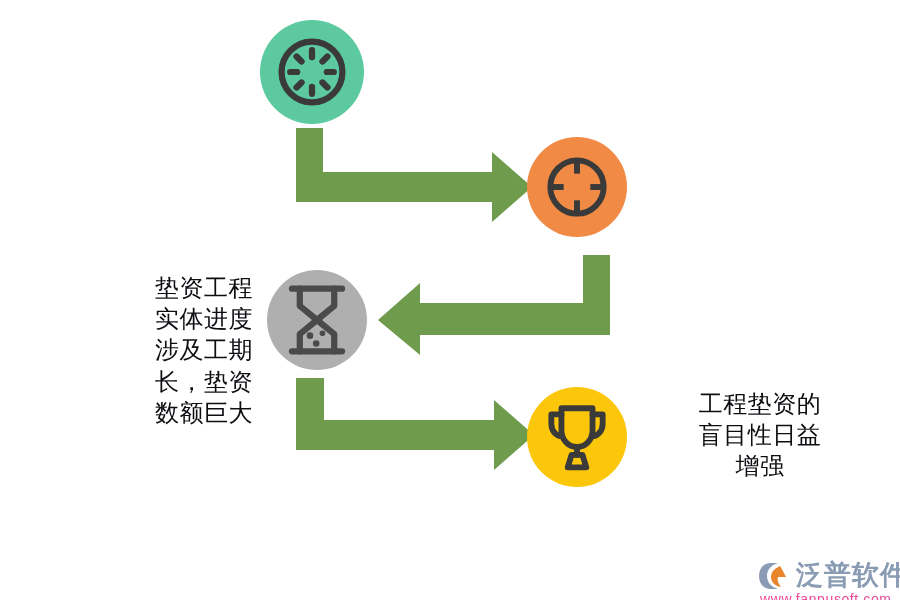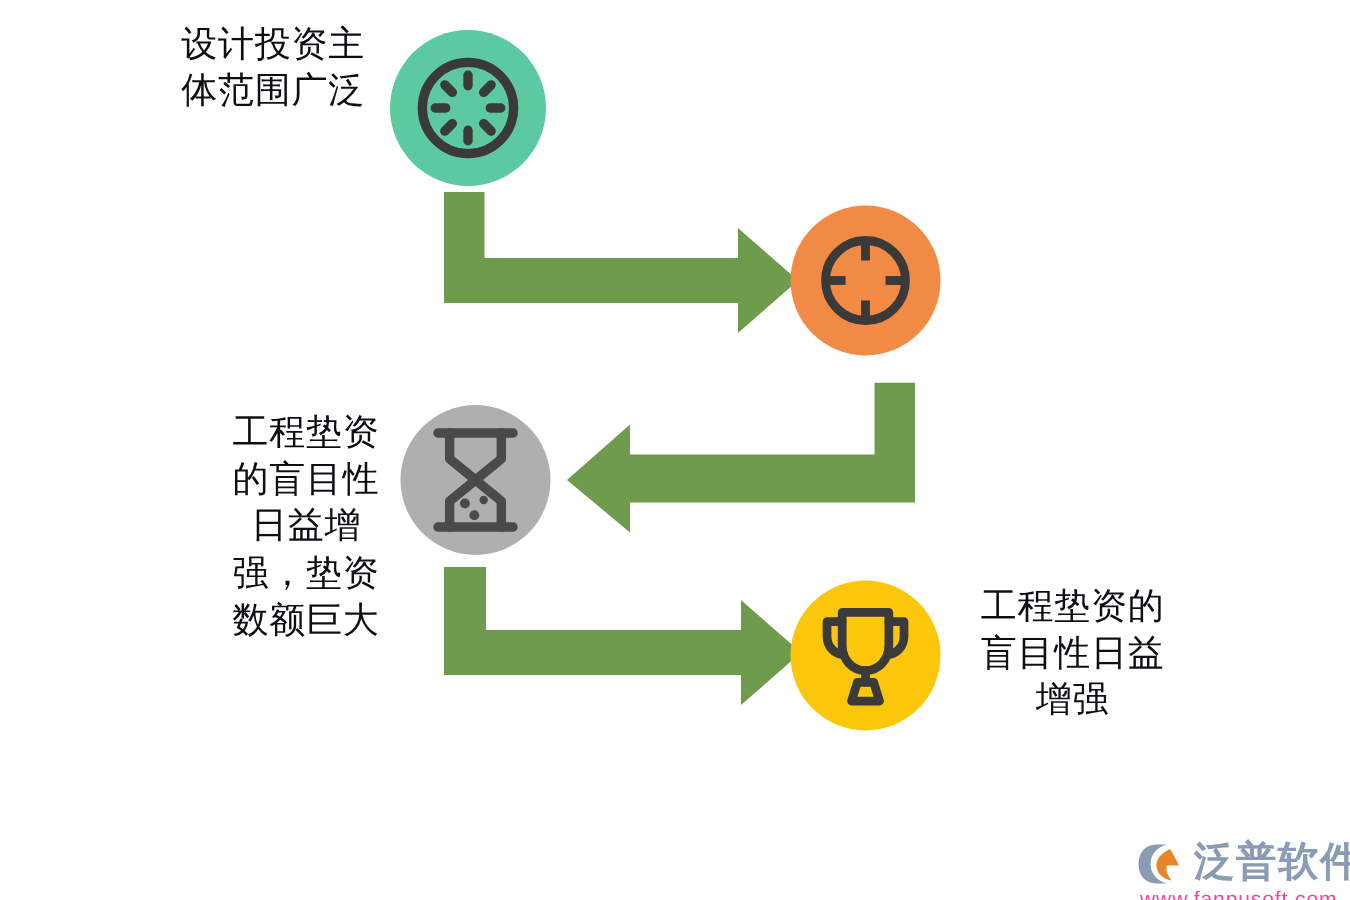--- a/index.html
+++ b/index.html
@@ -24,21 +24,21 @@
     line-height: 1.30;
     letter-spacing: 0.5px;
     text-align: center;
     font-weight: 400;
     white-space: normal;
     word-break: break-all;
   }
   #label-1 { left: 120px; top: 14px;  width: 124px; }
   #label-2 { left: 658px; top: 110px; width: 172px; }
   #label-3 { left: 145px; top: 273px; width: 118px; }
-  #label-4 { left: 645px; top: 389px; width: 140px; }
+  #label-4 { left: 690px; top: 389px; width: 140px; }
 
   
   .node {
     position: absolute;
     border-radius: 50%;
     display: flex;
     align-items: center;
     justify-content: center;
   }
   #node-1 { left: 260px; top: 20px;  width: 104px; height: 104px; background: #5CC9A0; }
@@ -89,21 +89,20 @@
     letter-spacing: 0.6px;
     font-family: Liberation Sans, sans-serif;
     white-space: nowrap;
   }
 </style>
 </head>
 <body>
 
 <div id="stage">
 
-  <div class="label" id="label-1">设计投资主体范围广泛</div>
 
   <div class="node" id="node-1">
     <span>
       <svg width="78" height="78" viewBox="0 0 100 100" aria-hidden="true">
         <circle cx="50" cy="50" r="39" fill="none" stroke="#3A3A3A" stroke-width="8"></circle>
         <g stroke="#3A3A3A" stroke-width="8" stroke-linecap="round">
           <line x1="50" y1="22" x2="50" y2="31"></line>
           <line x1="69.8" y1="30.2" x2="63.4" y2="36.6"></line>
           <line x1="78" y1="50" x2="69" y2="50"></line>
           <line x1="69.8" y1="69.8" x2="63.4" y2="63.4"></line>
@@ -136,21 +135,21 @@
       </svg>
     </span>
   </div>
 
   <div class="arrow" id="arrow-2">
     <svg width="232" height="100" viewBox="0 0 232 100" aria-hidden="true">
       <path d="M232,0 L205,0 L205,48 L42,48 L42,28 L0,65 L42,100 L42,80 L232,80 Z" fill="#6F9B4C"></path>
     </svg>
   </div>
 
-  <div class="label" id="label-3">工程垫资的盲目性日益增强，垫资数额巨大</div>
+  <div class="label" id="label-3">垫资工程实体进度涉及工期长，垫资数额巨大</div>
 
   <div class="node" id="node-3">
     <span>
       <svg width="66" height="72" viewBox="0 0 80 92" aria-hidden="true">
         <g fill="none" stroke="#4A4A4A" stroke-width="8" stroke-linejoin="round" stroke-linecap="round">
           <line x1="8" y1="6" x2="72" y2="6"></line>
           <line x1="8" y1="86" x2="72" y2="86"></line>
           <path d="M18,6 L18,28 L40,46 L18,64 L18,86"></path>
           <path d="M62,6 L62,28 L40,46 L62,64 L62,86"></path>
         </g>

